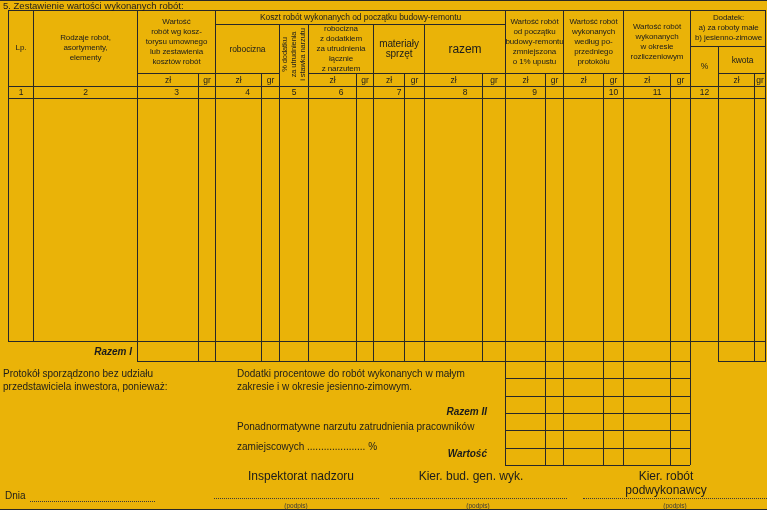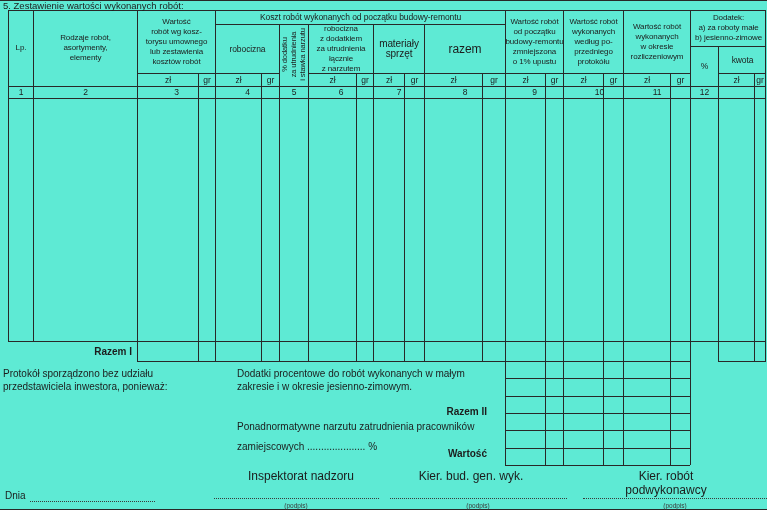--- a/index.html
+++ b/index.html
@@ -1,19 +1,19 @@
 <!DOCTYPE html>
 <html><head>
 <meta charset="utf-8">
 <style>
   html,body{margin:0;padding:0;background:#e8e8e8;}
   .sheet{
     position:relative;
     width:767px;height:510px;
-    background:#5eead4;
+    background:#eab308;
     font-family:"Liberation Sans","DejaVu Sans",sans-serif;
     color:#1c1c1c;
     overflow:hidden;
   }
   .grid{position:absolute;left:0;top:0;}
   .grid line{stroke:#282828;stroke-width:1;shape-rendering:crispEdges;}
   .cell{
     position:absolute;
     display:flex;align-items:center;justify-content:center;
     text-align:center;white-space:pre-line;
@@ -23,21 +23,21 @@
   .n{top:86px;height:12px;font-size:8.5px;}
   .vcell{
     position:absolute;left:262px;top:40px;width:63px;height:29px;
     display:flex;align-items:center;justify-content:center;
     text-align:center;white-space:pre-line;
     transform:rotate(-90deg);
     font-size:7.5px;line-height:9px;letter-spacing:-0.1px;
   }
   .title{position:absolute;left:3px;top:0px;font-size:9.5px;line-height:11px;}
   .txt{position:absolute;white-space:pre-line;font-size:10px;line-height:12.5px;}
-  .lblb{position:absolute;font-weight:bold;font-size:10px;display:flex;align-items:center;justify-content:flex-end;text-align:right;}
+  .lblb{position:absolute;font-weight:bold;font-size:10px;display:flex;align-items:center;justify-content:flex-end;text-align:right;font-style:italic;}
   .sig{position:absolute;font-size:12px;text-align:center;}
   .podpis{position:absolute;font-size:6.5px;color:#3a3a3a;text-align:center;}
   .dots{position:absolute;border-bottom:1.5px dotted #3a3a3a;height:10px;}
 </style>
 </head>
 <body>
 
 <div class="sheet">
 
   <svg class="grid" width="767" height="510">
@@ -152,21 +152,21 @@
 
   <div class="cell n" style="left:8px;width:26px">1</div>
   <div class="cell n" style="left:33px;width:105px">2</div>
   <div class="cell n" style="left:137px;width:79px">3</div>
   <div class="cell n" style="left:215px;width:65px">4</div>
   <div class="cell n" style="left:279px;width:30px">5</div>
   <div class="cell n" style="left:308px;width:66px">6</div>
   <div class="cell n" style="left:373px;width:52px">7</div>
   <div class="cell n" style="left:424px;width:82px">8</div>
   <div class="cell n" style="left:505px;width:59px">9</div>
-  <div class="cell n" style="left:570px;width:59px">10</div>
+  <div class="cell n" style="left:584px;width:59px">10</div>
   <div class="cell n" style="left:623px;width:68px">11</div>
   <div class="cell n" style="left:690px;width:29px">12</div>
   <div class="cell n" style="left:750px;width:58px">13</div>
 
   <div class="lblb" style="left:8px;top:341px;width:124px;height:20px">Razem I</div>
 
   <div class="txt" style="left:3px;top:368px">Protokół sporządzono bez udziału
 przedstawiciela inwestora, ponieważ:</div>
   <div class="txt" style="left:237px;top:368px">Dodatki procentowe do robót wykonanych w małym
 zakresie i w okresie jesienno-zimowym.</div>

